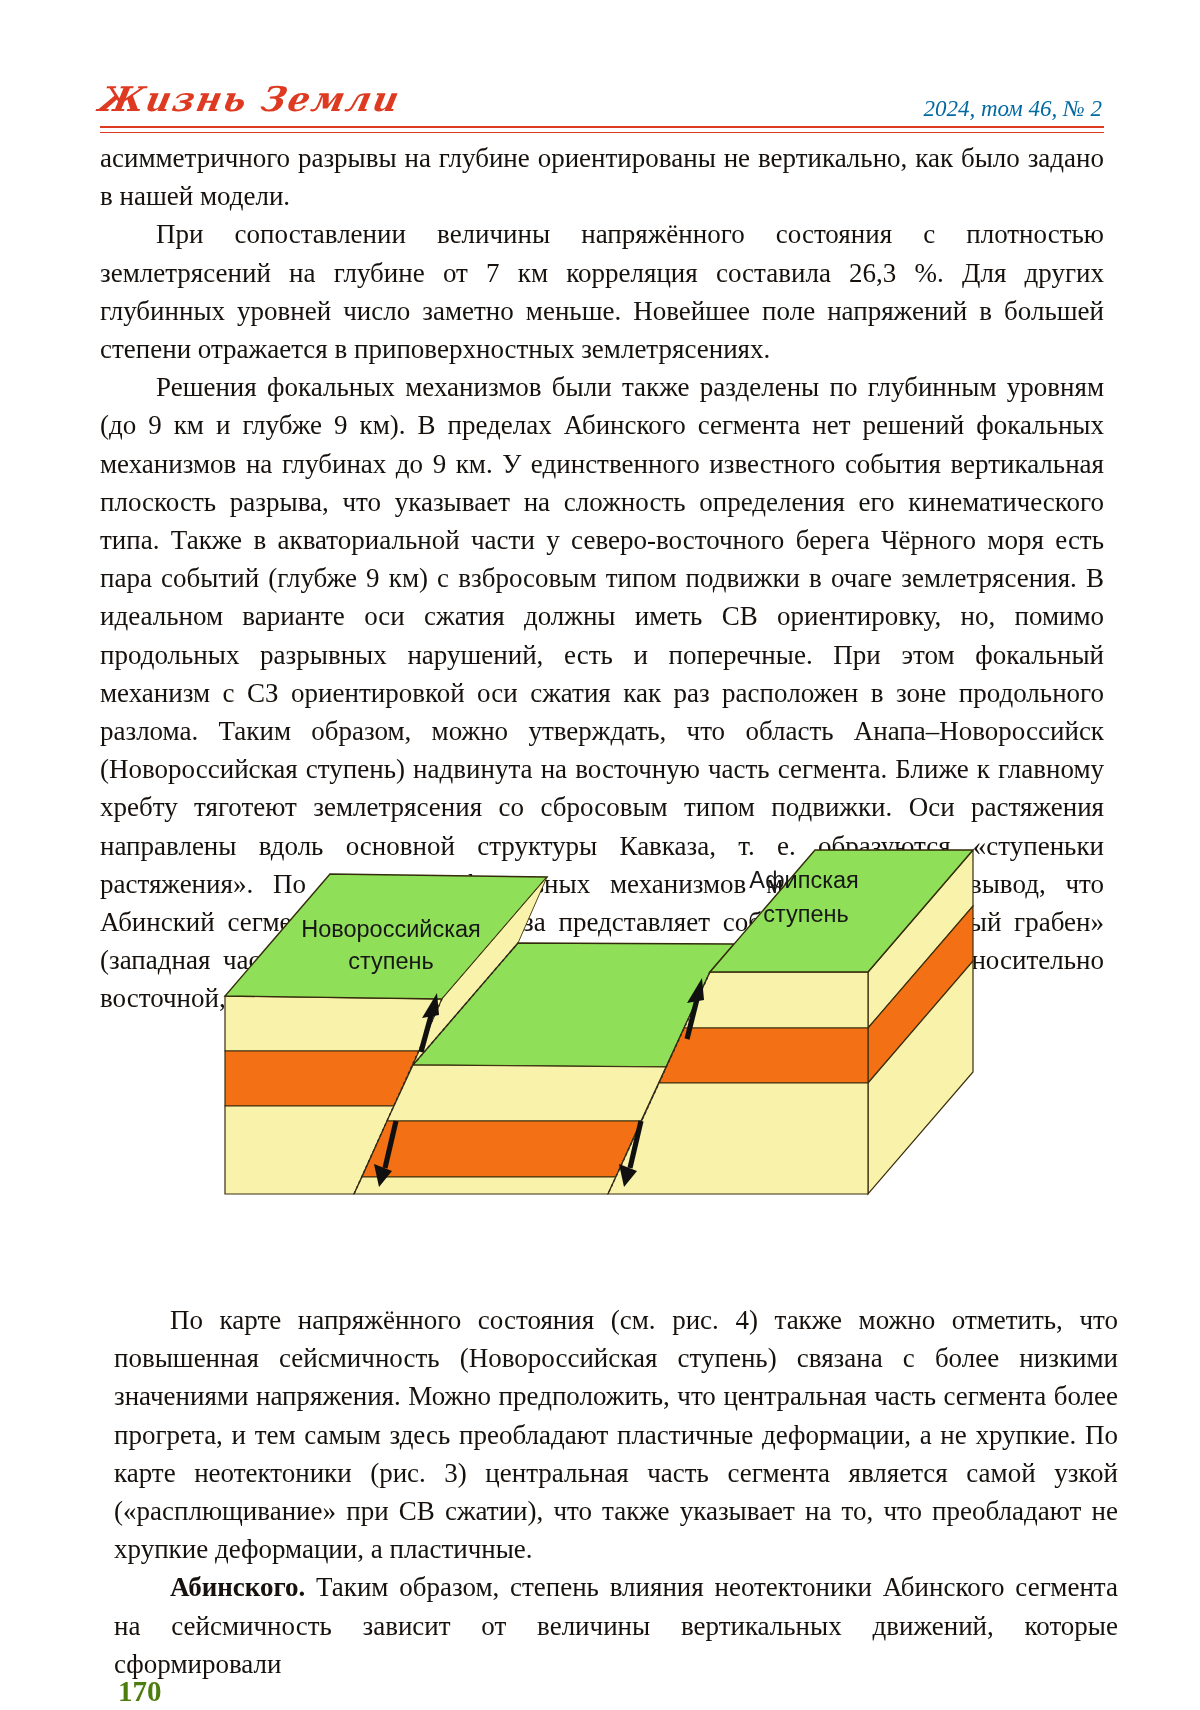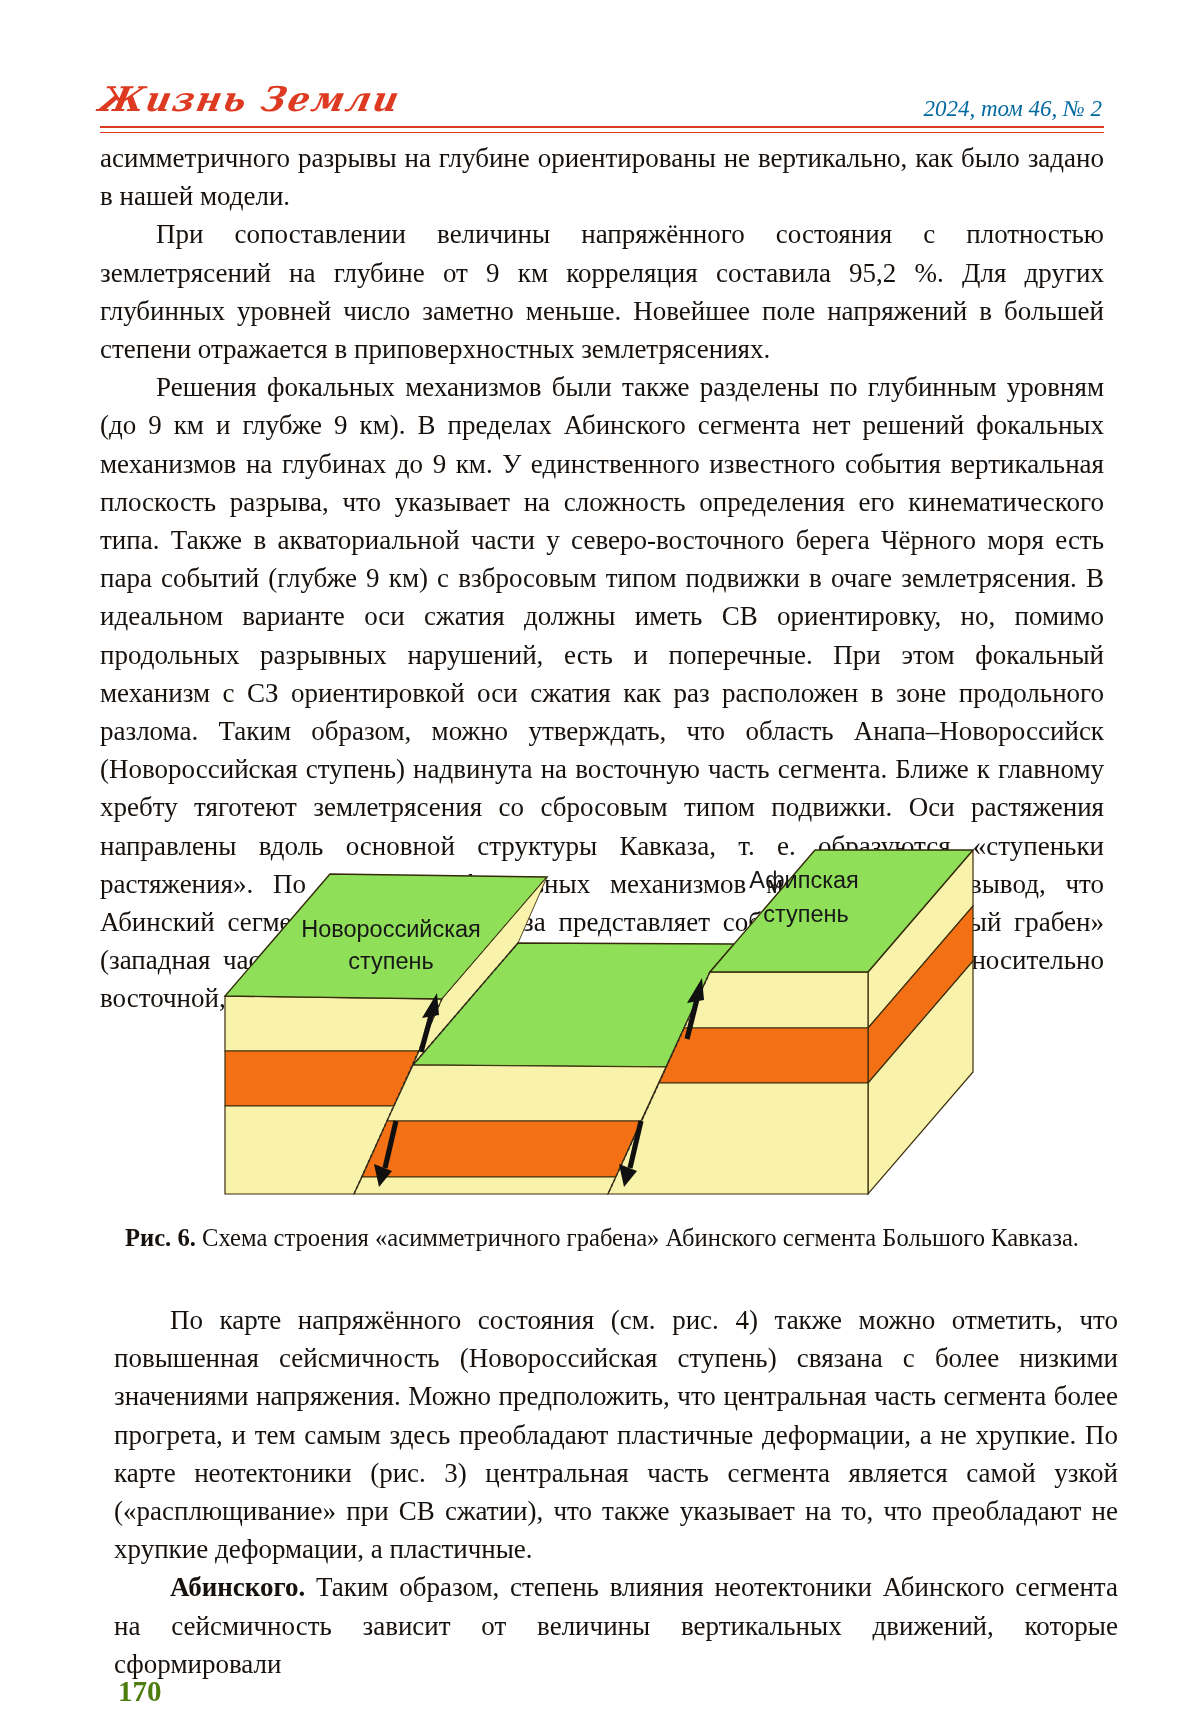--- a/index.html
+++ b/index.html
@@ -39,21 +39,21 @@
 <body>
 
 <div class="page">
 
   <div class="logo">Жизнь Земли</div>
   <div class="issue">2024, том 46, № 2</div>
   <div class="rule"></div>
 
   <div class="textcol" id="body1">
       <p class="para noindent"><span>асимметричного разрывы на глубине ориентированы не вертикально, как было задано в нашей модели.</span></p>
-      <p class="para"><span>При сопоставлении величины напряжённого состояния с плотностью землетрясений на глубине от 9 км корреляция составила 95,2 %. Для других глубинных уровней число заметно меньше. Новейшее поле напряжений в большей степени отражается в приповерхностных землетрясениях.</span></p>
+      <p class="para"><span>При сопоставлении величины напряжённого состояния с плотностью землетрясений на глубине от 7 км корреляция составила 26,3 %. Для других глубинных уровней число заметно меньше. Новейшее поле напряжений в большей степени отражается в приповерхностных землетрясениях.</span></p>
       <p class="para"><span>Решения фокальных механизмов были также разделены по глубинным уровням (до 9 км и глубже 9 км). В пределах Абинского сегмента нет решений фокальных механизмов на глубинах до 9 км. У единственного известного события вертикальная плоскость разрыва, что указывает на сложность определения его кинематического типа. Также в акваториальной части у северо-восточного берега Чёрного моря есть пара событий (глубже 9 км) с взбросовым типом подвижки в очаге землетрясения. В идеальном варианте оси сжатия должны иметь СВ ориентировку, но, помимо продольных разрывных нарушений, есть и поперечные. При этом фокальный механизм с СЗ ориентировкой оси сжатия как раз расположен в зоне продольного разлома. Таким образом, можно утверждать, что область Анапа–Новороссийск (Новороссийская ступень) надвинута на восточную часть сегмента. Ближе к главному хребту тяготеют землетрясения со сбросовым типом подвижки. Оси растяжения направлены вдоль основной структуры Кавказа, т. е. образуются «ступеньки растяжения». По решениям фокальных механизмов можно сделать вывод, что Абинский сегмент Большого Кавказа представляет собой «асимметричный грабен» (западная часть надвинута на центральную, а центральная отпущена относительно восточной, </span><b>рис. 6</b><span>).</span></p>
     </div>
 
   <div class="figwrap">
     <svg width="790" height="430" viewBox="0 0 790 430">
 
       <polygon points="15,220 232,223 209,275 15,275" stroke="#3a2e0e" stroke-width="1.2" fill="#f9f2aa"></polygon>
       <polygon points="15,275 209,275 184,330 15,330" stroke="#3a2e0e" stroke-width="1.2" fill="#f37114"></polygon>
       <polygon points="15,330 184,330 144,418 15,418" stroke="#3a2e0e" stroke-width="1.2" fill="#f9f2aa"></polygon>
 
@@ -99,21 +99,20 @@
       </g>
 
       <text class="fig-label" x="181" y="161" text-anchor="middle">Новороссийская</text>
       <text class="fig-label" x="181" y="193" text-anchor="middle">ступень</text>
       <text class="fig-label" x="594" y="112" text-anchor="middle">Афипская</text>
       <text class="fig-label" x="596" y="146" text-anchor="middle">ступень</text>
     </svg>
   </div>
 
   <div class="caption">
-    <p><b>Рис. 6.</b><span> Схема строения «асимметричного грабена» Абинского сегмента Большого Кавказа.</span></p>
   </div>
 
   <div class="textcol" id="body2">
       <p class="para"><span>По карте напряжённого состояния (см. рис. 4) также можно отметить, что повышенная сейсмичность (Новороссийская ступень) связана с более низкими значениями напряжения. Можно предположить, что центральная часть сегмента более прогрета, и тем самым здесь преобладают пластичные деформации, а не хрупкие. По карте неотектоники (рис. 3) центральная часть сегмента является самой узкой («расплющивание» при СВ сжатии), что также указывает на то, что преобладают не хрупкие деформации, а пластичные.</span></p>
       <p class="para"><b>Абинского.</b><span> Таким образом, степень влияния неотектоники Абинского сегмента на сейсмичность зависит от величины вертикальных движений, которые сформировали</span></p>
     </div>
 
   <div class="pagenum">170</div>
 
 </div>

